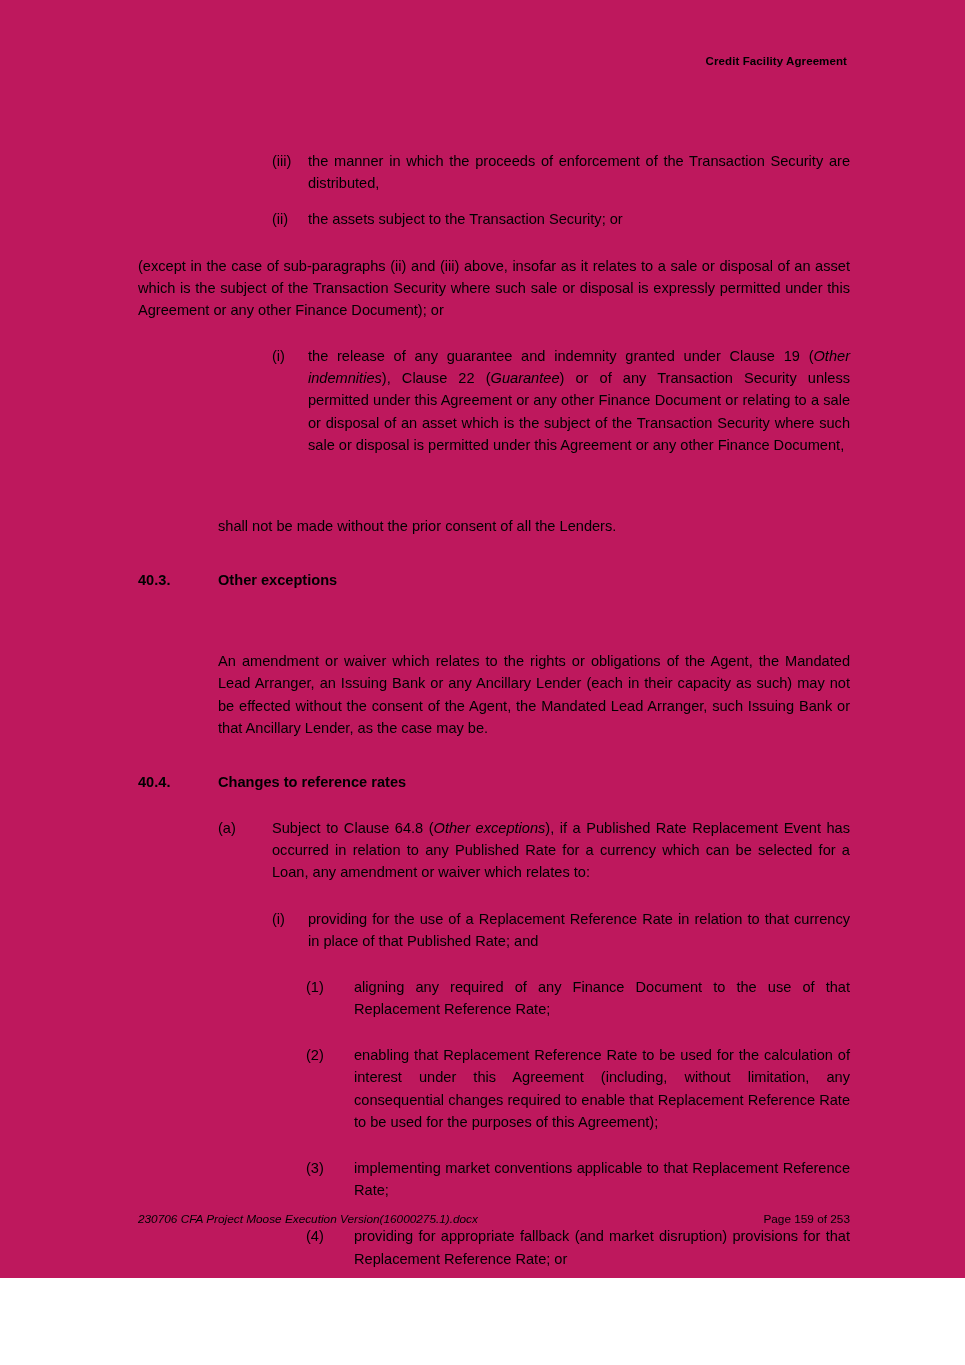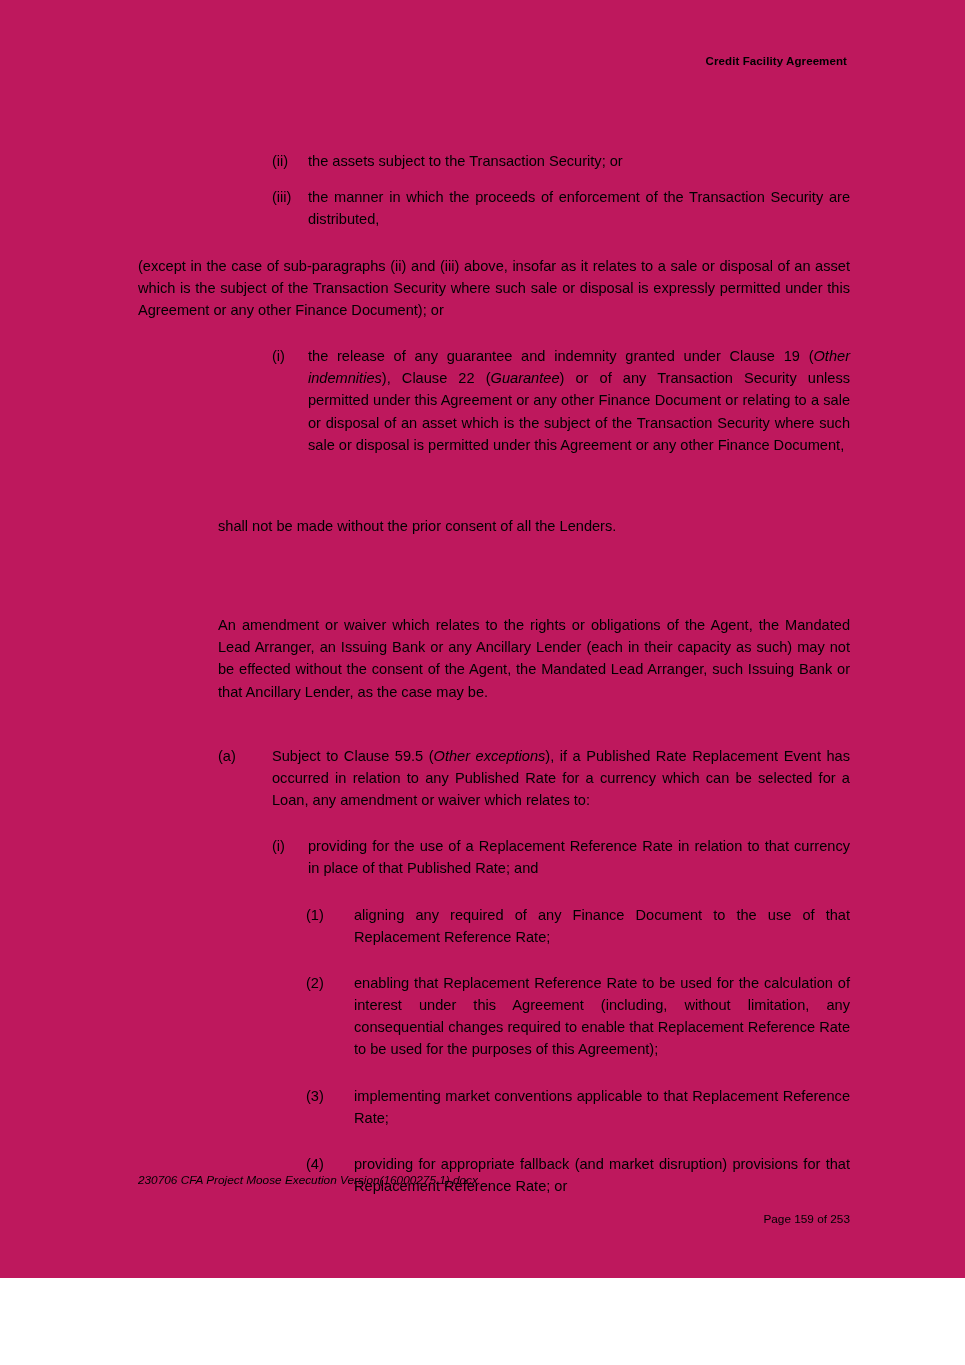--- a/index.html
+++ b/index.html
@@ -98,72 +98,80 @@
   .footer {
     position: absolute;
     bottom: 52px;
     left: 138px;
     width: 712px;
     display: flex;
     justify-content: space-between;
     font-size: 11.8px;
   }
   .footer .left { text-align: left; font-style: italic; }
-  .footer .right { text-align: right; margin-top: 39px; }
+  .footer .right { text-align: right; }
   em { font-style: italic; }
 </style>
 </head>
 <body>
 
 <div class="page">
 
   <div class="header">Credit Facility Agreement</div>
 
   <div class="content">
 
     <div class="row lvl-roman">
+      <div class="marker">(iii)</div>
+      <div class="body">the manner in which the proceeds of enforcement of the Transaction Security are distributed,</div>
+    </div>
+
+    <div class="row lvl-roman">
       <div class="marker">(ii)</div>
       <div class="body nojust">the assets subject to the Transaction Security; or</div>
-    </div>
-
-    <div class="row lvl-roman">
-      <div class="marker">(iii)</div>
-      <div class="body">the manner in which the proceeds of enforcement of the Transaction Security are distributed,</div>
     </div>
 
     <div class="spacer-md"></div>
 
     <p class="p para-indent">(except in the case of sub-paragraphs (ii) and (iii) above, insofar as it relates to a sale or disposal of an asset which is the subject of the Transaction Security where such sale or disposal is expressly permitted under this Agreement or any other Finance Document); or</p>
 
     <div class="spacer-md"></div>
 
     <div class="row lvl-roman">
       <div class="marker">(i)</div>
       <div class="body"><span>the release of any guarantee and indemnity granted under Clause 19 (</span><em>Other indemnities</em><span>), Clause 22 (</span><em>Guarantee</em><span>) or of any Transaction Security unless permitted under this Agreement or any other Finance Document or relating to a sale or disposal of an asset which is the subject of the Transaction Security where such sale or disposal is permitted under this Agreement or any other Finance Document,</span></div>
     </div>
 
     <div class="spacer-md"></div>
 
     <p class="p para-clause nojust">shall not be made without the prior consent of all the Lenders.</p>
 
     <div class="spacer-lg"></div>
 
+    <div class="clause">
+      <div class="num">40.3.</div>
+      <div class="title">Other exceptions</div>
+    </div>
 
     <div class="spacer-md"></div>
 
     <p class="p para-clause">An amendment or waiver which relates to the rights or obligations of the Agent, the Mandated Lead Arranger, an Issuing Bank or any Ancillary Lender (each in their capacity as such) may not be effected without the consent of the Agent, the Mandated Lead Arranger, such Issuing Bank or that Ancillary Lender, as the case may be.</p>
 
     <div class="spacer-lg"></div>
 
+    <div class="clause">
+      <div class="num">40.4.</div>
+      <div class="title">Changes to reference rates</div>
+    </div>
 
     <div class="spacer-md"></div>
 
     <div class="row lvl-alpha">
       <div class="marker">(a)</div>
-      <div class="body"><span>Subject to Clause 59.5 (</span><em>Other exceptions</em><span>), if a Published Rate Replacement Event has occurred in relation to any Published Rate for a currency which can be selected for a Loan, any amendment or waiver which relates to:</span></div>
+      <div class="body"><span>Subject to Clause 64.8 (</span><em>Other exceptions</em><span>), if a Published Rate Replacement Event has occurred in relation to any Published Rate for a currency which can be selected for a Loan, any amendment or waiver which relates to:</span></div>
     </div>
 
     <div class="spacer-md"></div>
 
     <div class="row lvl-sub">
       <div class="marker">(i)</div>
       <div class="body nojust">providing for the use of a Replacement Reference Rate in relation to that currency in place of that Published Rate; and</div>
     </div>
 
     <div class="spacer-md"></div>

